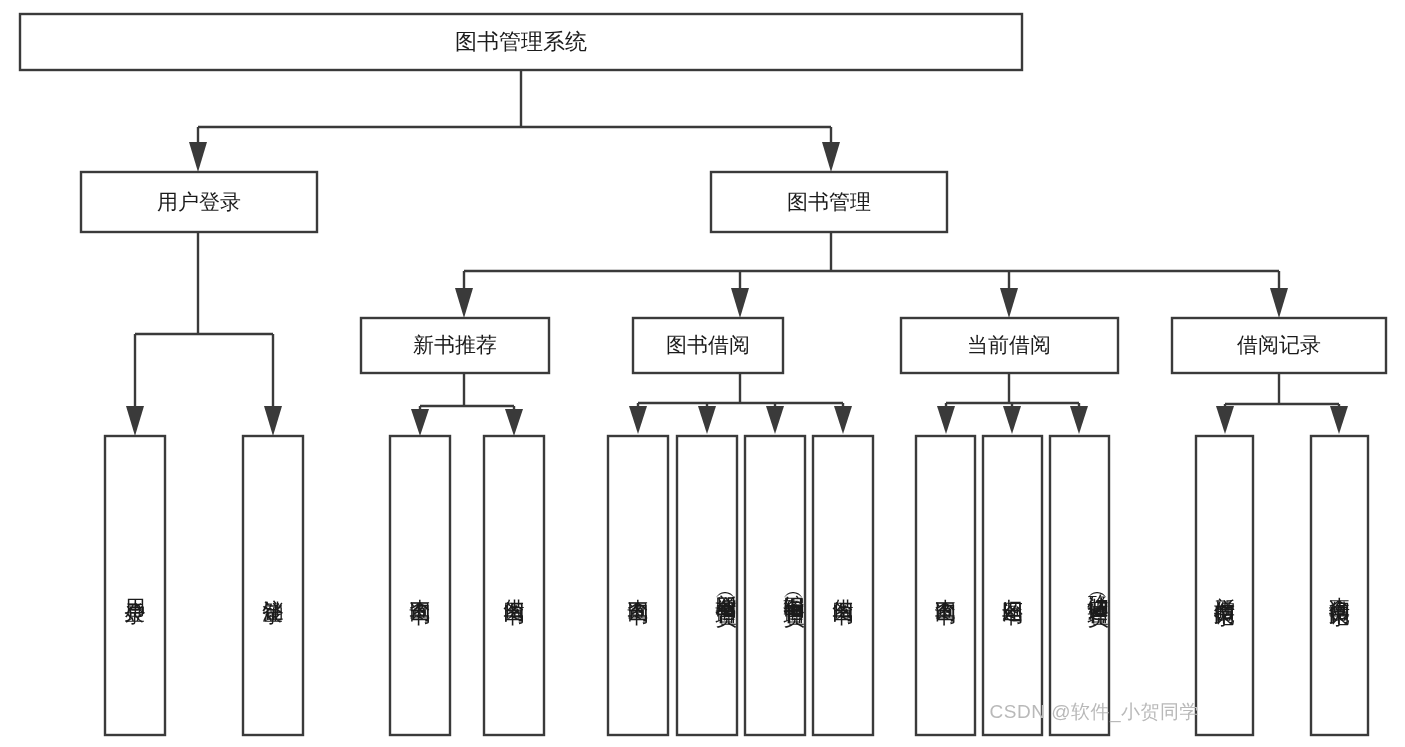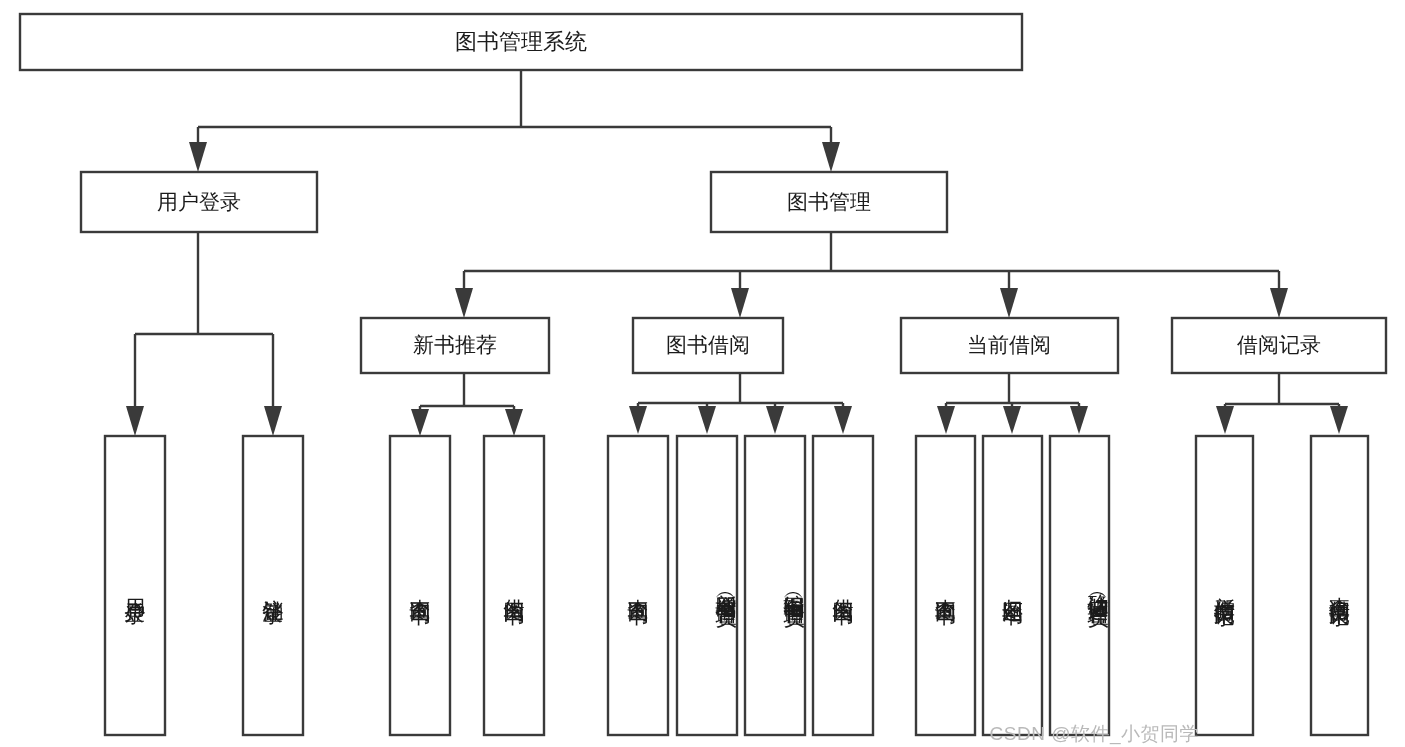--- a/index.html
+++ b/index.html
@@ -67,21 +67,21 @@
     display: flex;
     align-items: center;
     justify-content: center;
     text-align: center;
     white-space: nowrap;
     pointer-events: none;
   }
   .watermark {
     position: absolute;
     right: 8px;
-    bottom: 0;
+    bottom: 22px;
     font-family: "Liberation Sans", "DejaVu Sans", sans-serif;
     font-size: 19px;
     color: #b9b9b9;
     white-space: nowrap;
     letter-spacing: 0.5px;
   }
 </style>
 </head>
 <body>
 

